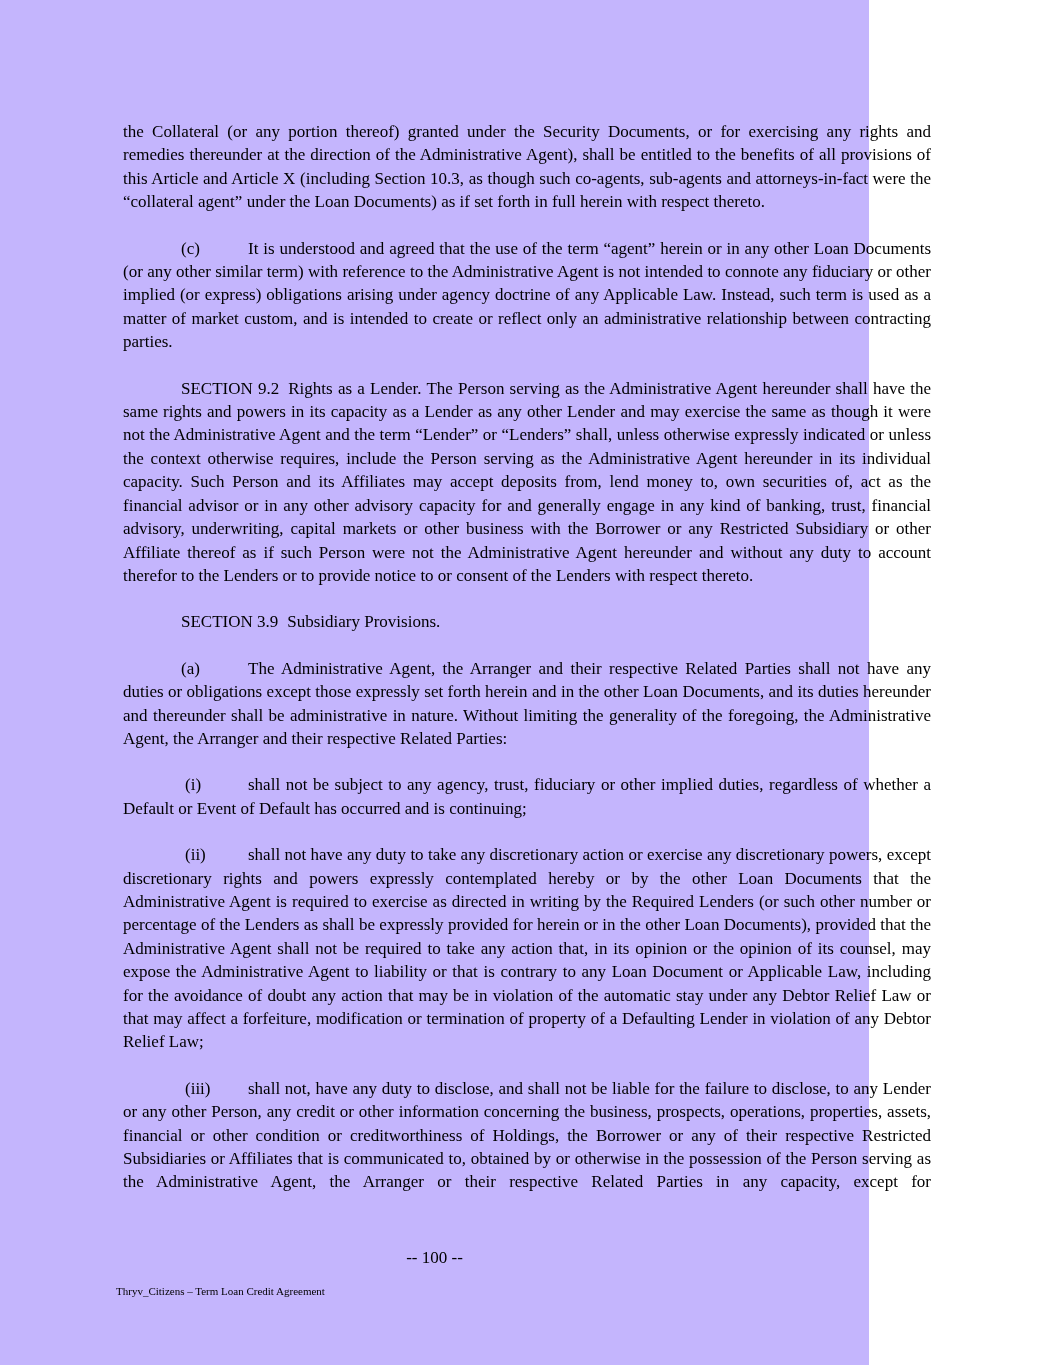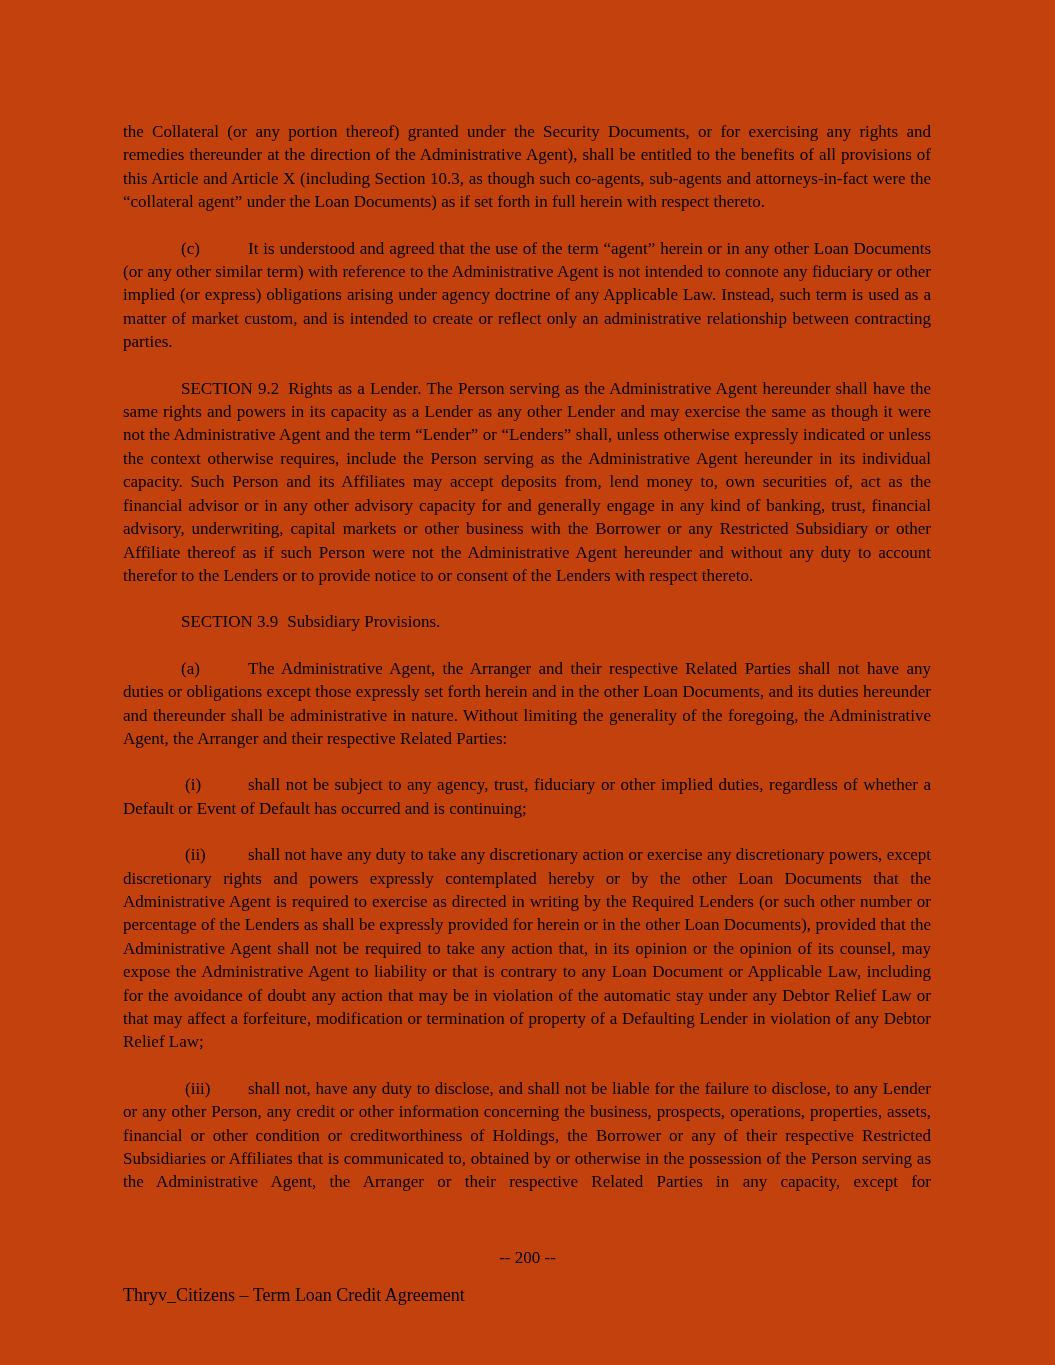--- a/index.html
+++ b/index.html
@@ -3,22 +3,22 @@
 <meta charset="utf-8">
 <style>
   * { margin: 0; padding: 0; box-sizing: border-box; }
   html, body {
     width: 1055px; height: 1365px;
     background: #ffffff;
     overflow: hidden;
   }
   .page {
     position: relative;
-    width: 1055px; height: 1365px;
-    background: #c2410c;
+    width: 869px; height: 1365px;
+    background: #c4b5fd;
     color: #000000;
     font-family: "Liberation Serif", serif;
   }
   .content {
     position: absolute;
     left: 123px; top: 120px;
     width: 808px;
   }
   .para {
     font-size: 17px;
@@ -35,22 +35,22 @@
   .u { }
   .justify-last { text-align-last: justify; }
   .page-number {
     position: absolute;
     left: 0; right: 0; top: 1248px;
     text-align: center;
     font-size: 17px;
   }
   .doc-footer {
     position: absolute;
-    left: 123px; top: 1285px;
-    font-size: 18px;
+    left: 116px; top: 1285px;
+    font-size: 11px;
   }
 </style>
 </head>
 <body>
 
 <div class="page">
   <main class="content">
 
     <p class="para"><span>the Collateral (or any portion thereof) granted under the Security Documents, or for exercising any rights and remedies thereunder at the direction of the Administrative Agent), shall be entitled to the benefits of all provisions of this Article and Article X (including Section 10.3, as though such co-agents, sub-agents and attorneys-in-fact were the “collateral agent” under the Loan Documents) as if set forth in full herein with respect thereto.</span></p>
 
@@ -63,15 +63,15 @@
     <p class="para indent1"><span class="plabel w-main">(a)</span><span>The Administrative Agent, the Arranger and their respective Related Parties shall not have any duties or obligations except those expressly set forth herein and in the other Loan Documents, and its duties hereunder and thereunder shall be administrative in nature.  Without limiting the generality of the foregoing, the Administrative Agent, the Arranger and their respective Related Parties:</span></p>
 
     <p class="para sub"><span class="plabel w-sub">(i)</span><span>shall not be subject to any agency, trust, fiduciary or other implied duties, regardless of whether a Default or Event of Default has occurred and is continuing;</span></p>
 
     <p class="para sub"><span class="plabel w-sub">(ii)</span><span>shall not have any duty to take any discretionary action or exercise any discretionary powers, except discretionary rights and powers expressly contemplated hereby or by the other Loan Documents that the Administrative Agent is required to exercise as directed in writing by the Required Lenders (or such other number or percentage of the Lenders as shall be expressly provided for herein or in the other Loan Documents), </span><span class="u">provided</span><span> that the Administrative Agent shall not be required to take any action that, in its opinion or the opinion of its counsel, may expose the Administrative Agent to liability or that is contrary to any Loan Document or Applicable Law, including for the avoidance of doubt any action that may be in violation of the automatic stay under any Debtor Relief Law or that may affect a forfeiture, modification or termination of property of a Defaulting Lender in violation of any Debtor Relief Law;</span></p>
 
     <p class="para sub justify-last"><span class="plabel w-sub">(iii)</span><span>shall not, have any duty to disclose, and shall not be liable for the failure to disclose, to any Lender or any other Person, any credit or other information concerning the business, prospects, operations, properties, assets, financial or other condition or creditworthiness of Holdings, the Borrower or any of their respective Restricted Subsidiaries or Affiliates that is communicated to, obtained by or otherwise in the possession of the Person serving as the Administrative Agent, the Arranger or their respective Related Parties in any capacity, except for</span></p>
 
   </main>
 
-  <div class="page-number">-- 200 --</div>
+  <div class="page-number">-- 100 --</div>
   <div class="doc-footer">Thryv_Citizens – Term Loan Credit Agreement</div>
 </div>
 
 </body></html>

